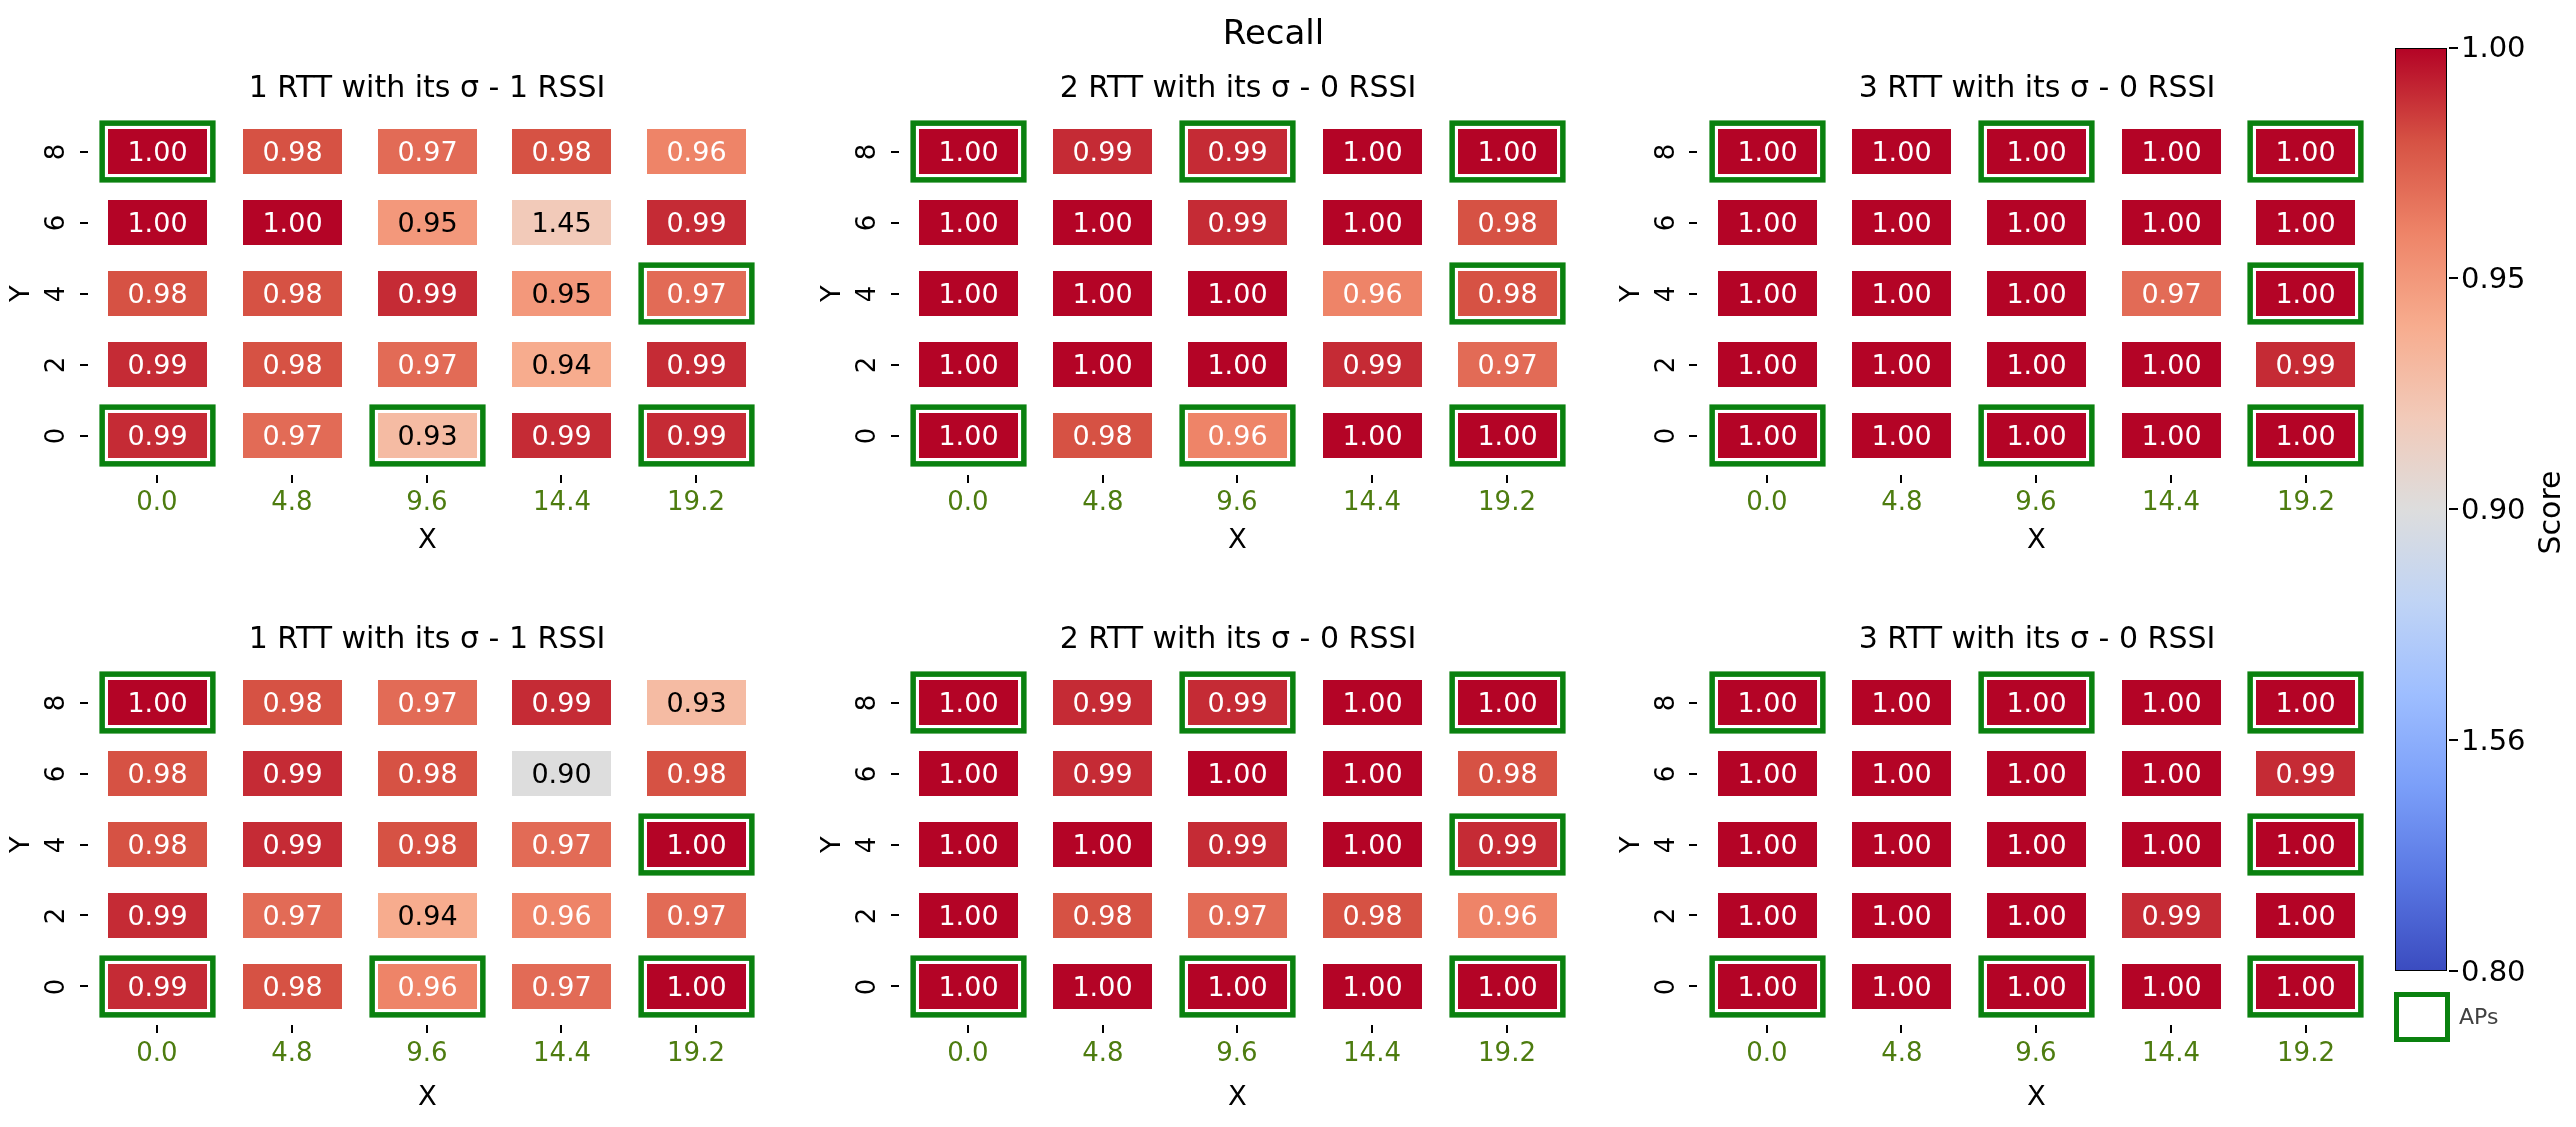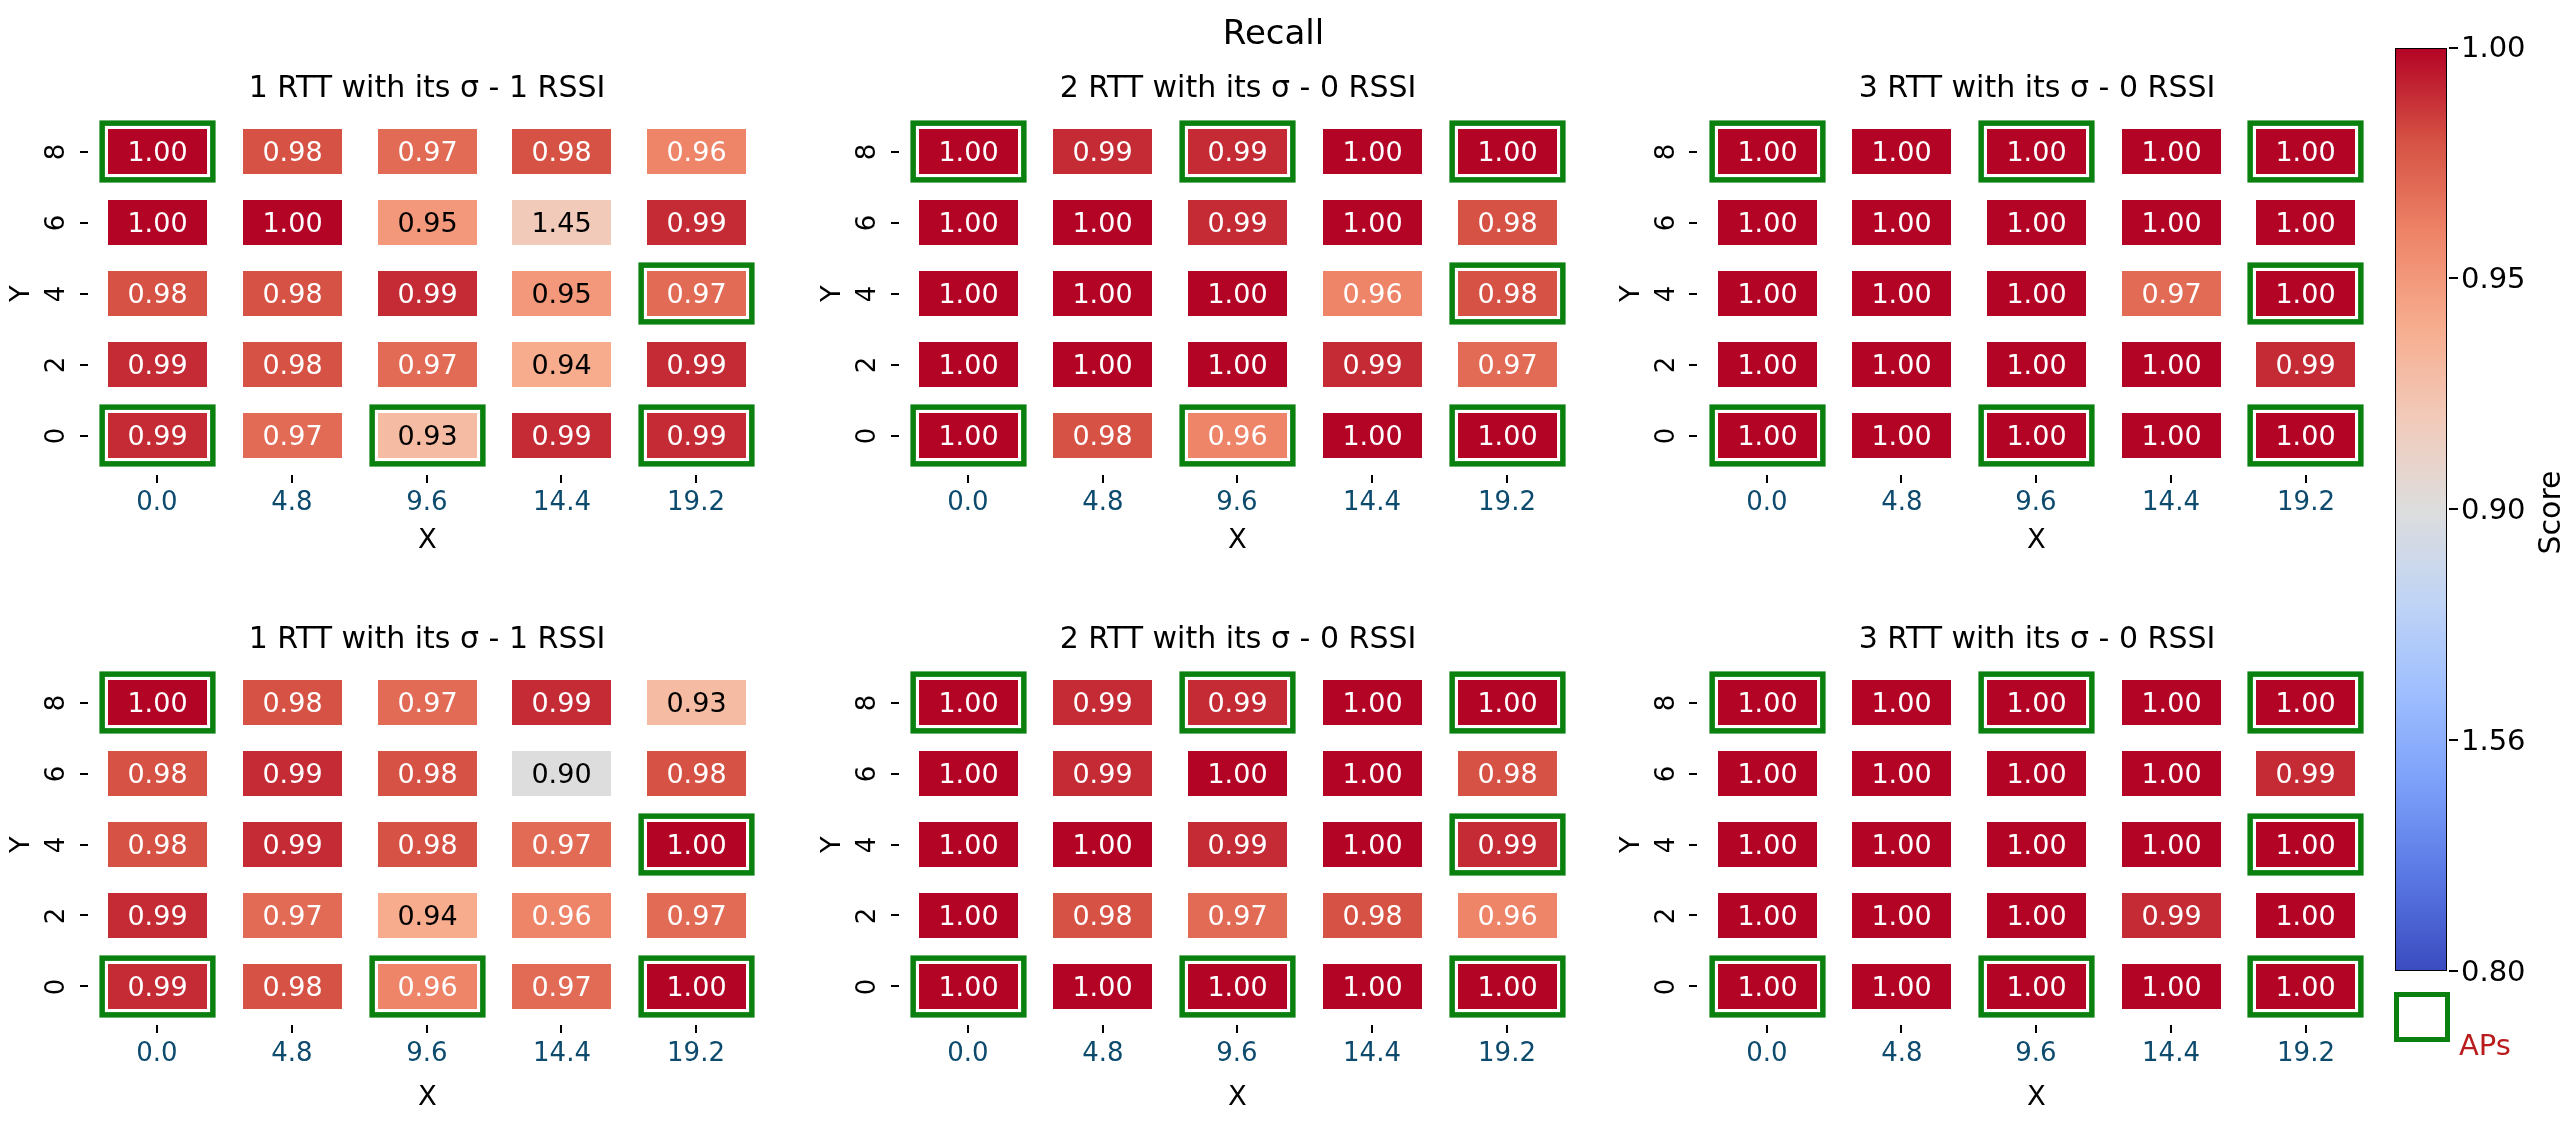--- a/index.html
+++ b/index.html
@@ -23,21 +23,21 @@
     position:absolute;display:flex;align-items:center;justify-content:center;
     font-size:27px;
   }
   .cell.ap{
     box-shadow:0 0 0 3.1px #ffffff, 0 0 0 8.6px var(--apc);
   }
   .xtick-line{position:absolute;width:2.3px;height:7.8px;background:#000;}
   .ytick-line{position:absolute;width:7.8px;height:2.3px;background:#000;}
   .xtick-label{
     position:absolute;width:94px;text-align:center;
-    font-size:26px;line-height:30px;color:#0c4a6e;
+    font-size:26px;line-height:30px;color:#4d7c0f;
   }
   .ytick-label{
     position:absolute;width:34px;height:30px;text-align:center;
     font-size:26px;line-height:30px;color:#000;
     transform:rotate(-90deg);
   }
   .axis-label{
     position:absolute;text-align:center;font-size:27.4px;line-height:31px;color:#000;
   }
   .axis-label.rot{transform:rotate(-90deg);}
@@ -54,21 +54,21 @@
     position:absolute;left:2471px;top:496px;width:157px;height:33px;
     text-align:center;font-size:30px;line-height:33px;
     transform:rotate(-90deg);
   }
   #legend-swatch{
     position:absolute;left:2394px;top:992px;width:56px;height:50px;
     box-sizing:border-box;background:#ffffff;border:5.5px solid #0a810f;
   }
   #legend-label{
     position:absolute;left:2459px;top:999px;
-    font-size:29px;line-height:36px;color:#b91c1c;margin-top:28px;
+    font-size:22px;line-height:36px;color:#404040;
   }
 </style>
 </head>
 <body>
 
 <div id="figure" style="--apc: #0a810f;">
   <div class="suptitle" style="top:11px">Recall</div>
 
   <div id="subplots">
       <div class="sp-title" style="left: 90px; top: 68px; width: 674px;">1 RTT with its σ - 1 RSSI</div>

